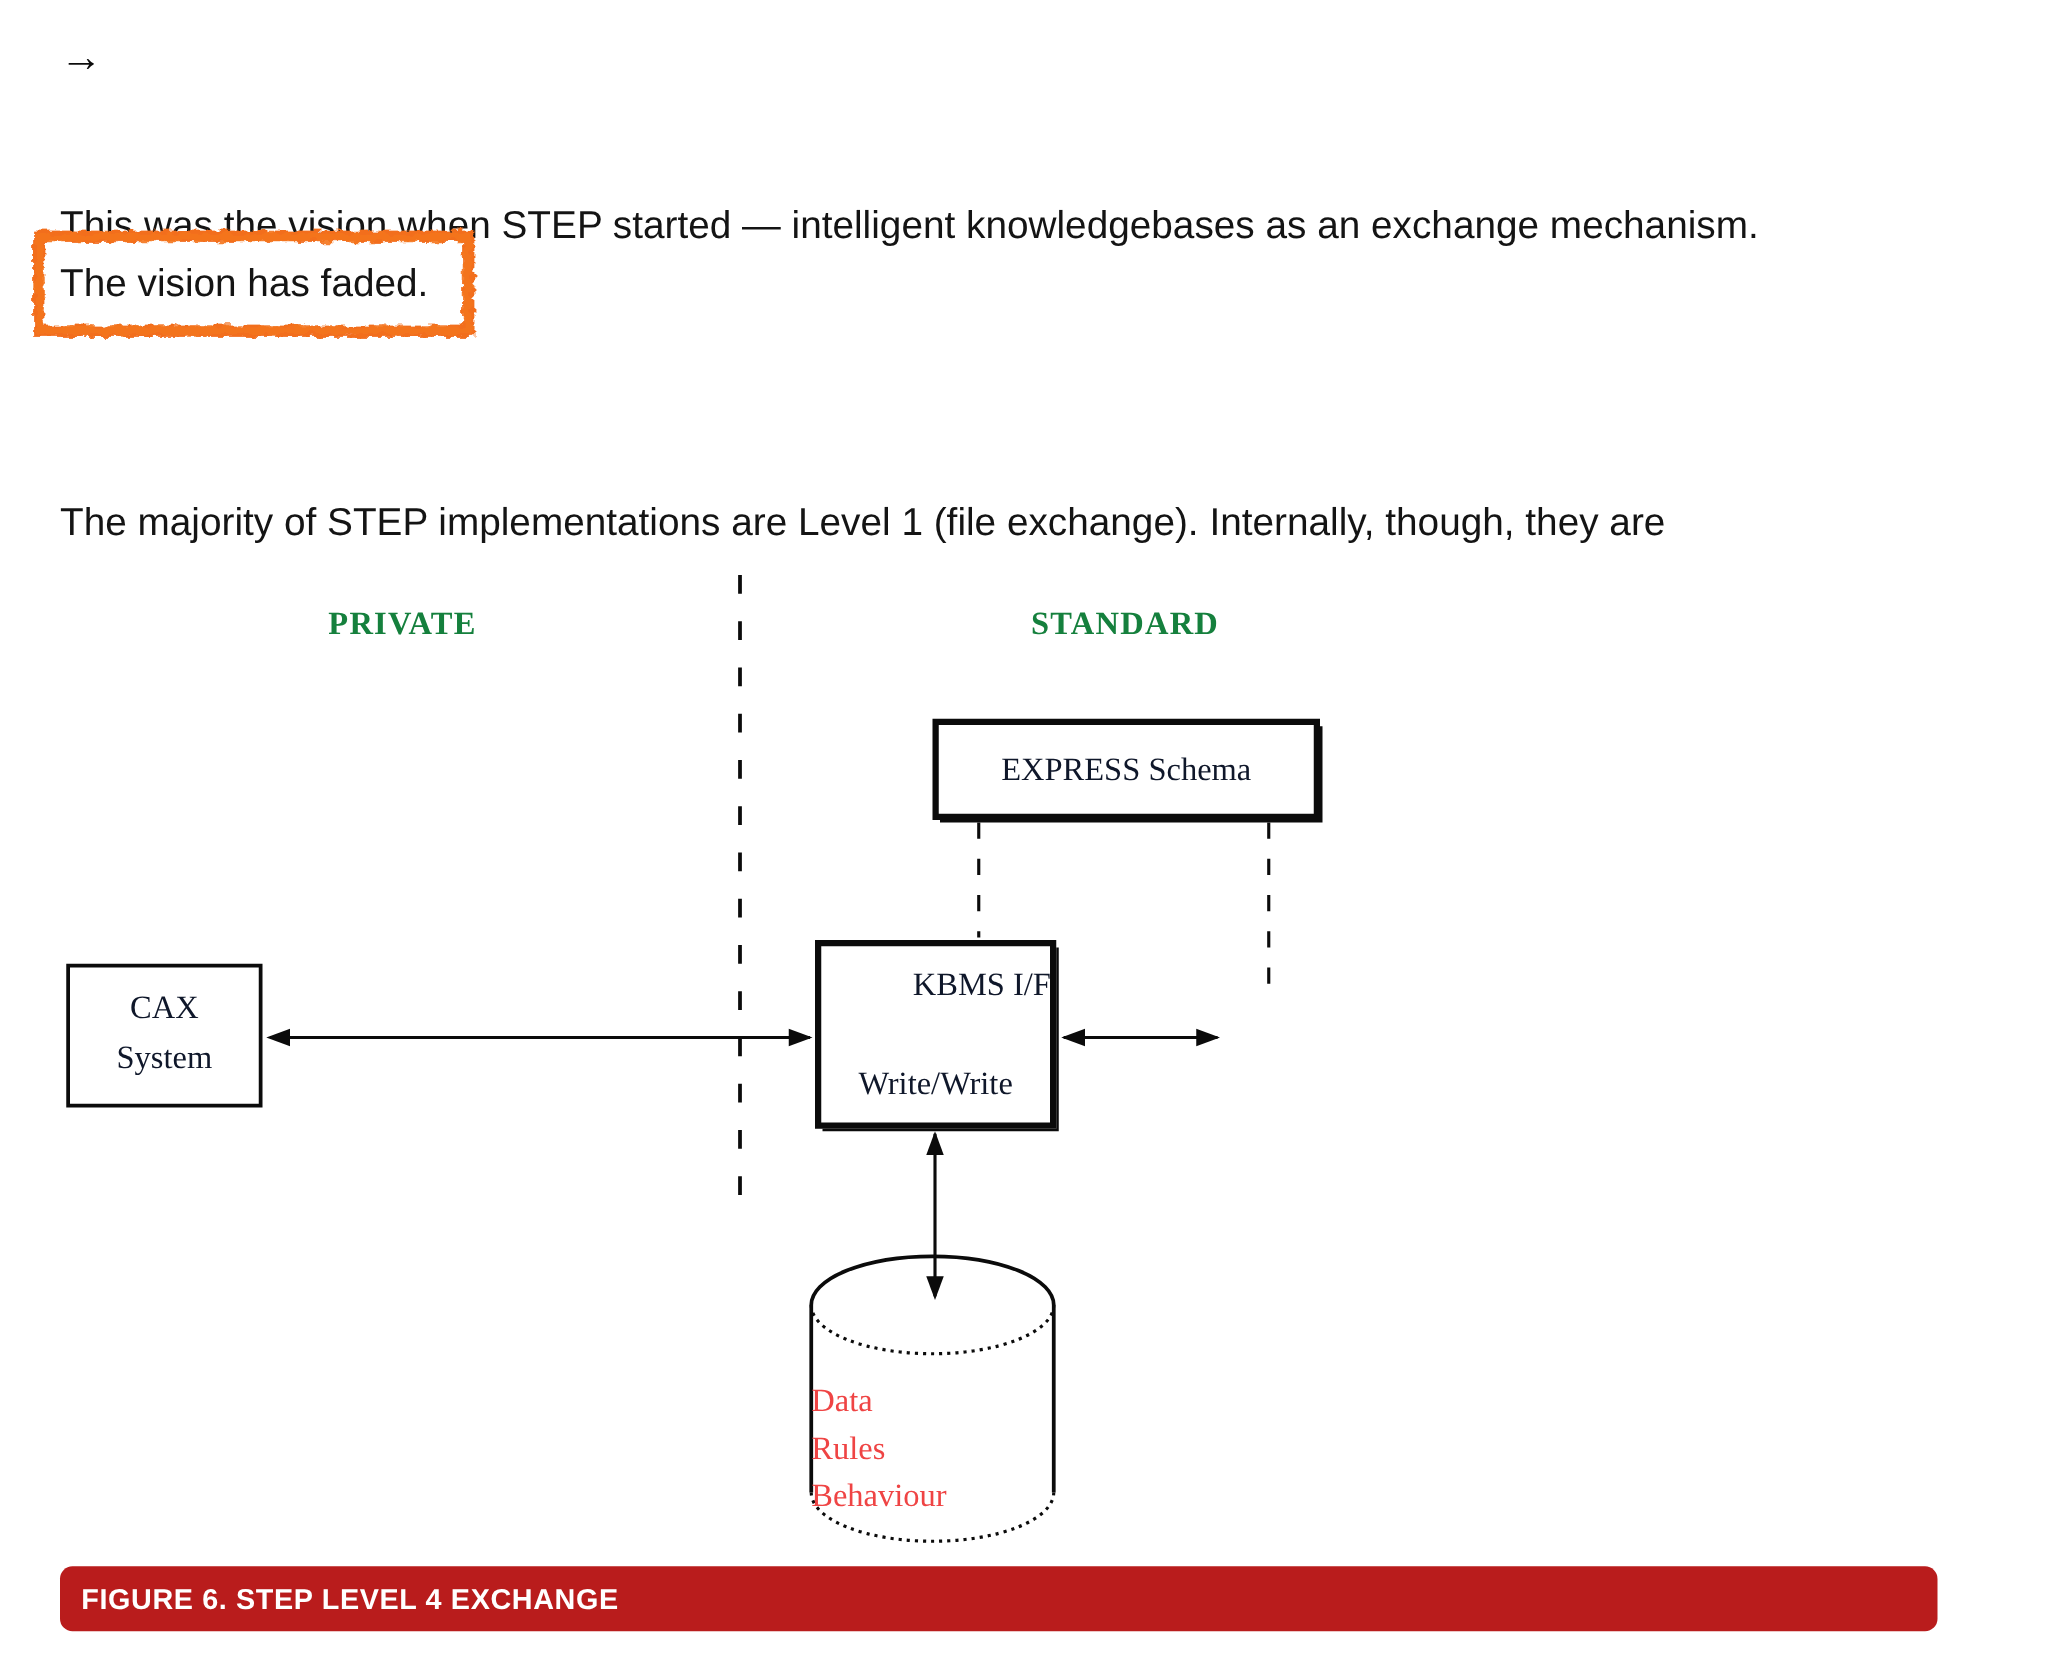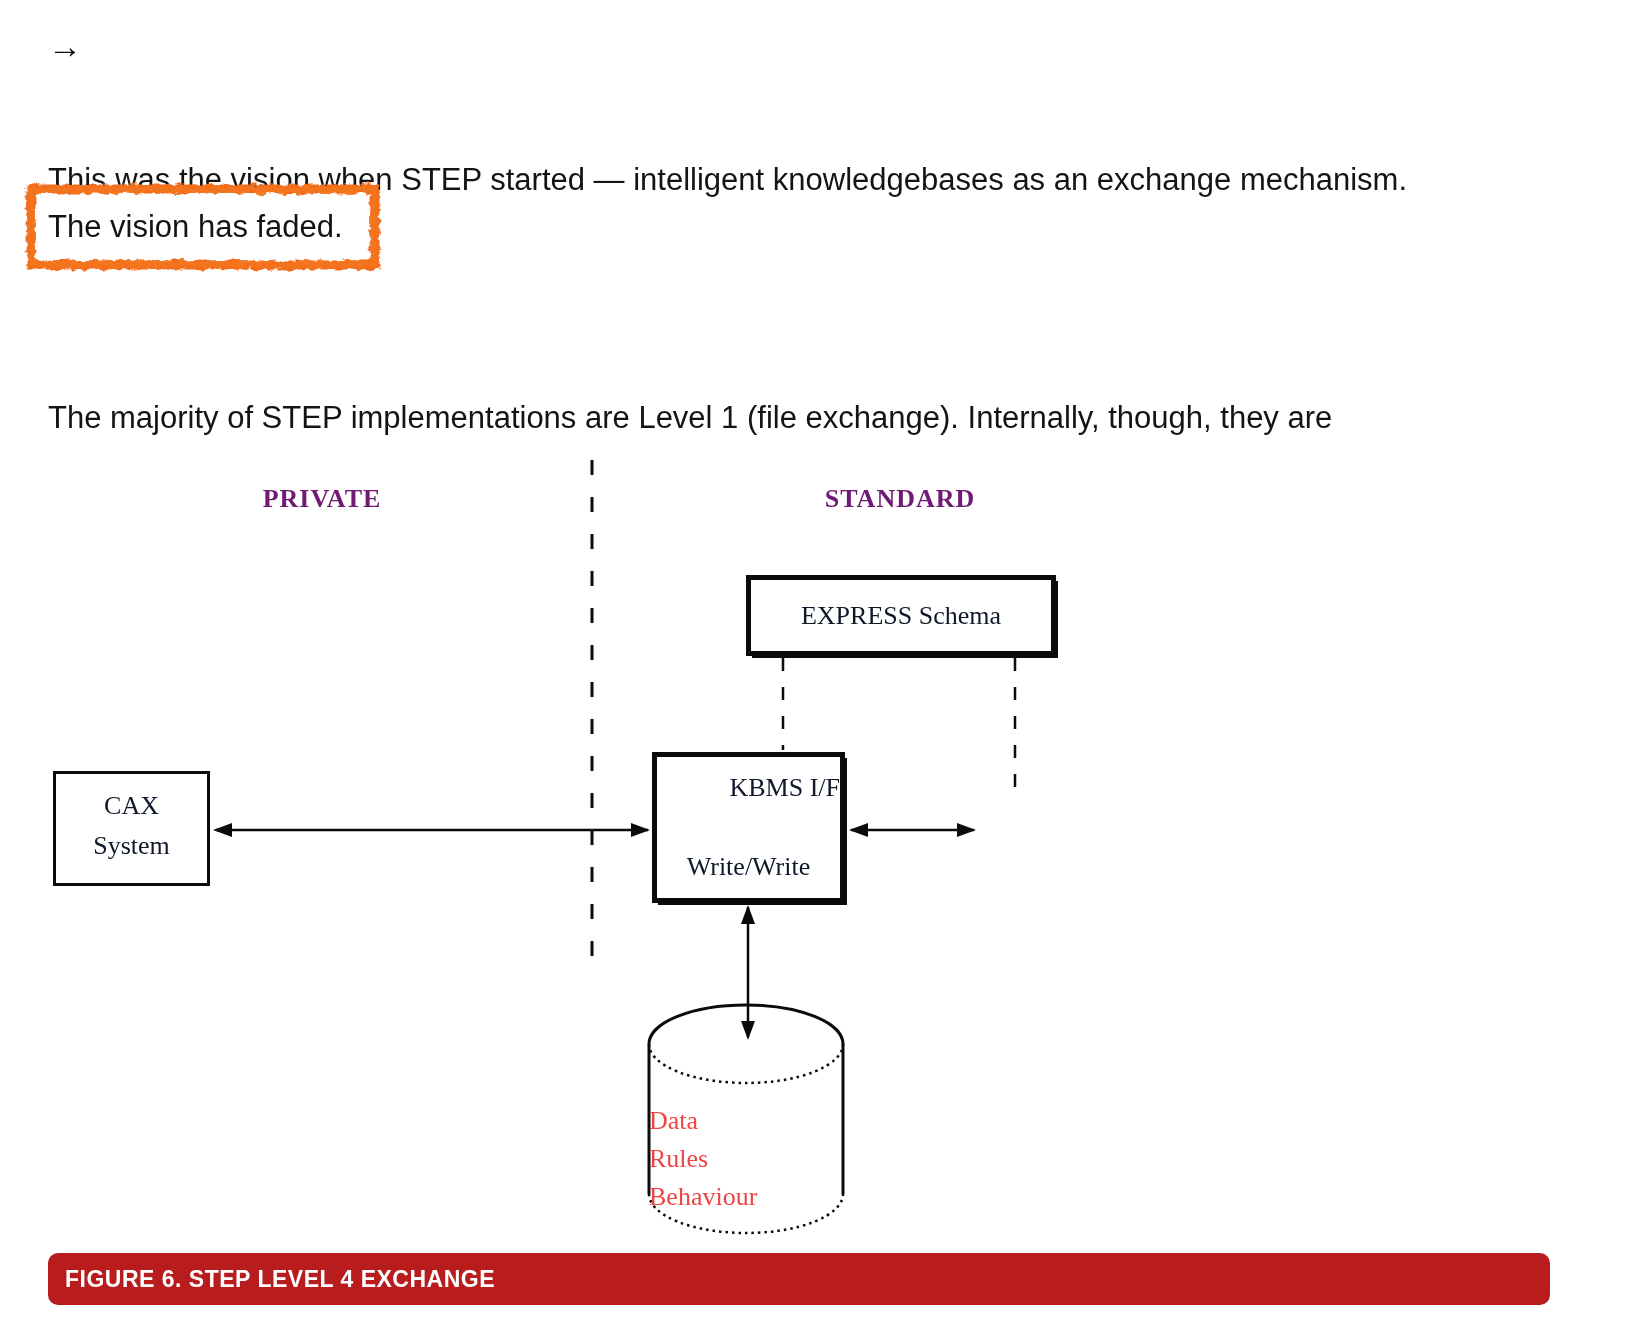--- a/index.html
+++ b/index.html
@@ -35,21 +35,21 @@
   .crayon-text{
     position:absolute;left:26px;top:0;height:94px;
     display:flex;align-items:center;
     font-size:31px;color:#141414;
   }
 
   
   .region-label{
     width:220px;text-align:center;top:484px;
     font-family:"Liberation Serif","DejaVu Serif",serif;
-    font-weight:700;font-size:26px;letter-spacing:1px;color:#701a75;
+    font-weight:700;font-size:26px;letter-spacing:1px;color:#15803d;
   }
   .lbl-private{left:212px;}
   .lbl-standard{left:790px;}
 
   .node{
     box-sizing:border-box;
     background:#fff;
     font-family:"Liberation Serif","DejaVu Serif",serif;
     font-size:26px;color:#0f172a;
     z-index:2;
@@ -59,21 +59,21 @@
     border:5px solid #0b0b0b;
     display:flex;align-items:center;justify-content:center;
     box-shadow:4px 4px 0 -2px #0b0b0b;
   }
   .node-kbms{
     left:652px;top:752px;width:193px;height:151px;
     border:5px solid #0b0b0b;
     box-shadow:4px 4px 0 -2px #0b0b0b;
     position:absolute;
   }
-  .node-kbms .line1{position:absolute;left:0;top:11px;width:100%;text-align:right;line-height:40px;}
+  .node-kbms .line1{position:absolute;left:0;top:11px;width:100%;text-align:center;line-height:40px;padding-left:37px;}
   .node-kbms .line2{position:absolute;left:0;top:90px;width:100%;text-align:center;line-height:40px;}
   .node-cax{
     left:53px;top:771px;width:157px;height:115px;
     border:3px solid #0b0b0b;
     position:absolute;
   }
   .node-cax .line1{position:absolute;left:0;top:12px;width:100%;text-align:center;line-height:40px;}
   .node-cax .line2{position:absolute;left:0;top:52px;width:100%;text-align:center;line-height:40px;}
   .node-datafile{
     left:978px;top:793px;width:155px;height:77px;

